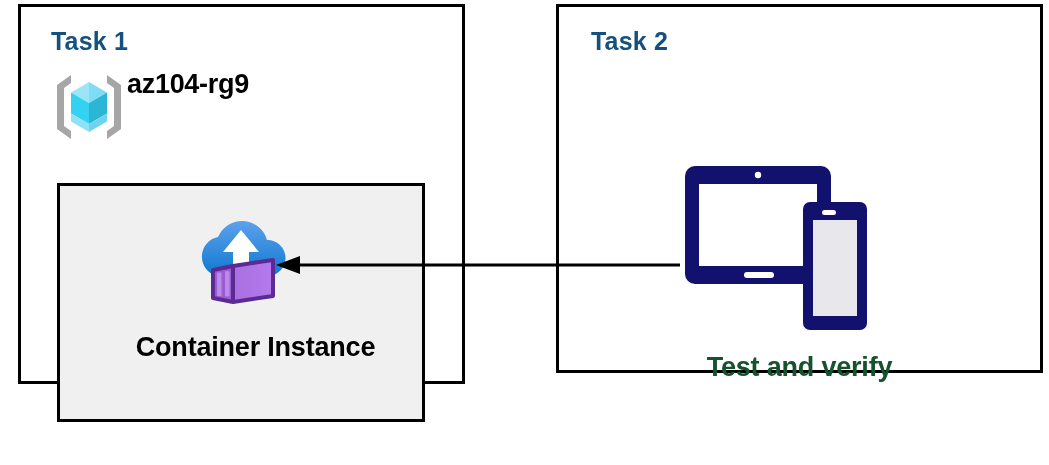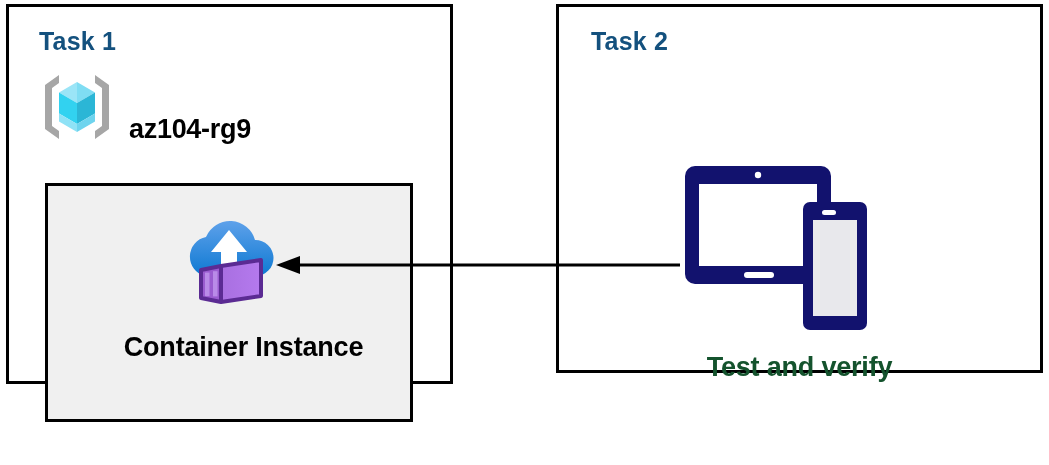--- a/index.html
+++ b/index.html
@@ -15,42 +15,41 @@
     overflow: hidden;
   }
 
   
   .panel {
     position: absolute;
     background: #ffffff;
     border: 3px solid #000000;
     box-sizing: border-box;
   }
-  #panel-task1 { left: 6px;   top: 4px; width: 447px; height: 380px; }
+  #panel-task1 { left: 18px;   top: 4px; width: 447px; height: 380px; }
   #panel-task2 { left: 556px; top: 4px; width: 487px; height: 369px; }
 
   .panel-title {
     position: absolute;
     color: #14517E;
     font-size: 25px;
     font-weight: bold;
     letter-spacing: .2px;
     white-space: nowrap;
   }
   #title-task1 { left: 30px; top: 20px; }
   #title-task2 { left: 32px; top: 20px; }
 
   
   #rg-row {
     position: absolute;
     left: 30px;
     top: 62px;
     display: flex;
-    align-items: flex-end;
-    gap: 14px;
+    align-items: flex-start;
   }
   #rg-icon { width: 76px; height: 76px; display: block; }
   #rg-label {
     font-size: 27px;
     font-weight: bold;
     color: #000000;
     white-space: nowrap;
     letter-spacing: -.3px;
   }
 

